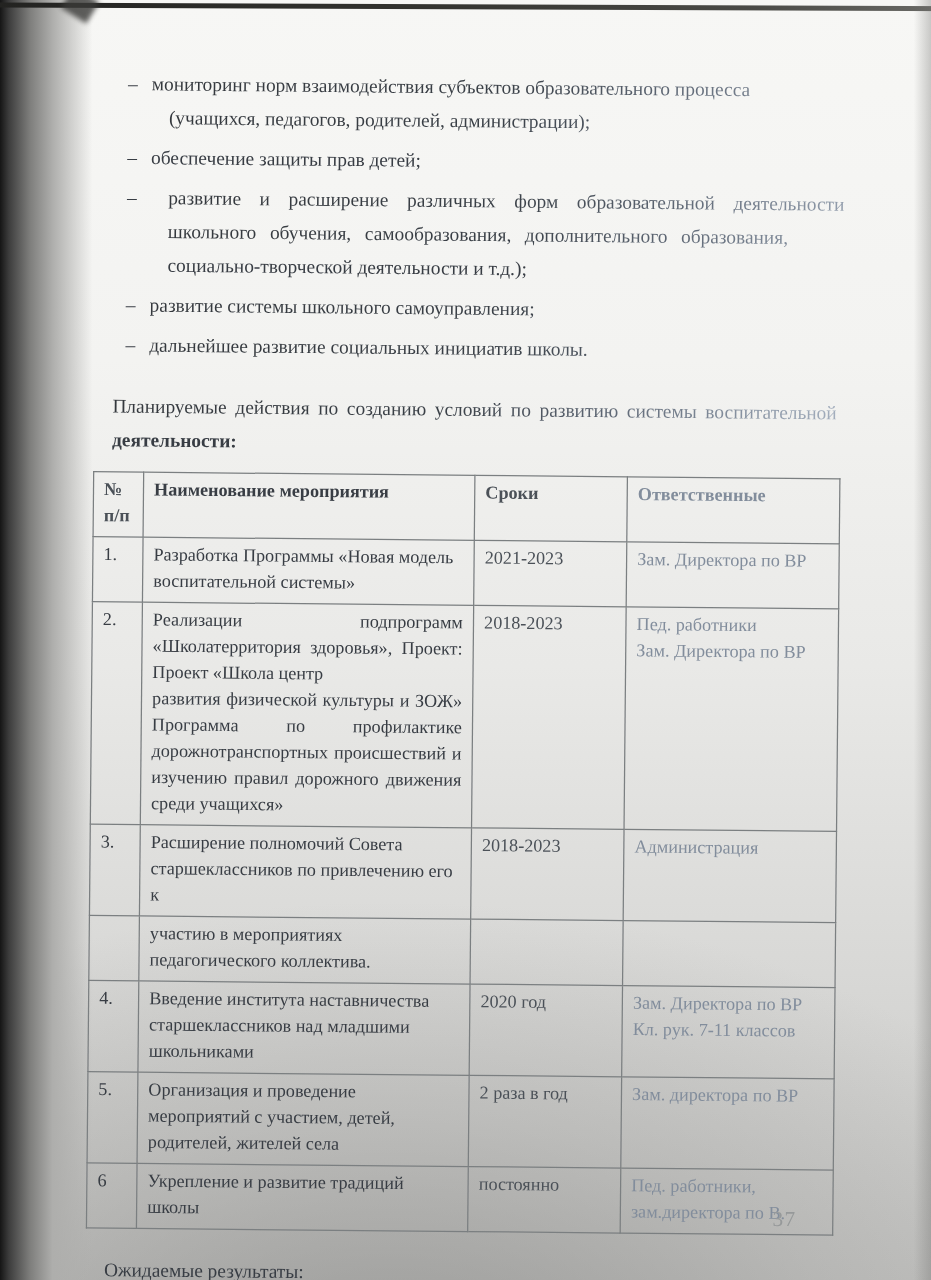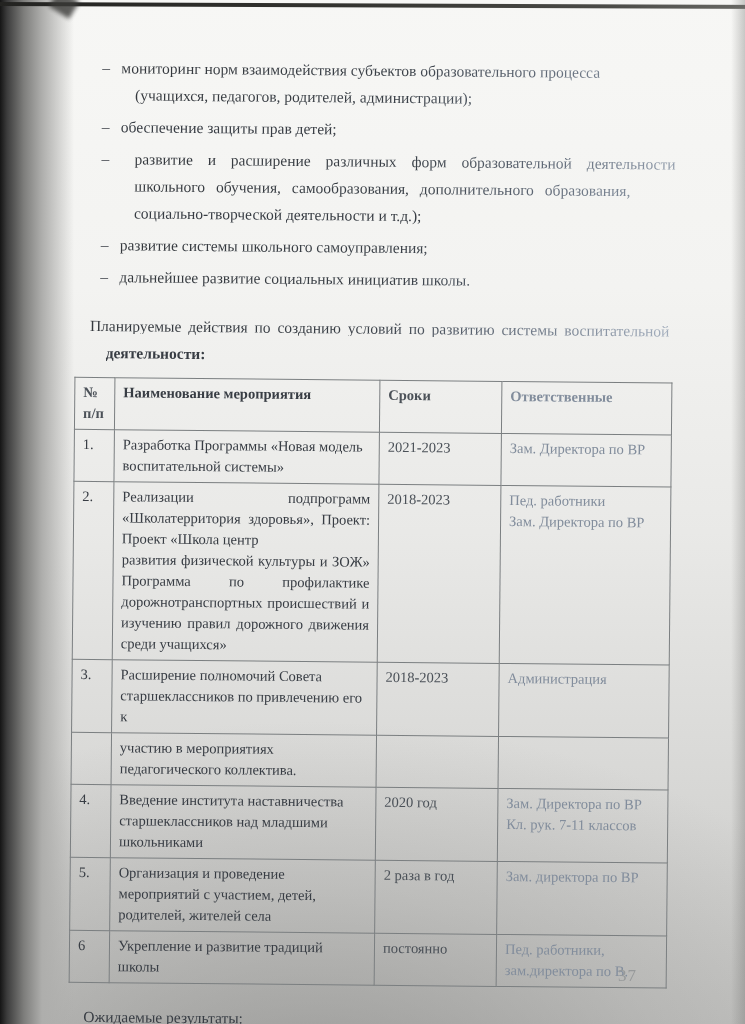--- a/index.html
+++ b/index.html
@@ -36,21 +36,21 @@
   
   .bullets { margin:54px 22px 0 100px; padding:0; list-style:none; font-size:15.5px; line-height:27px; }
   .bullets li { display:flex; margin-bottom:5px; }
   .bullets .marker { flex:0 0 11px; margin-right:8px; }
   .bullets .btext { flex:1; }
   .indent2 { padding-left:14px; }
   .ws1 { word-spacing:11px; }
   .ws2 { word-spacing:7px; }
   
   .plan-heading { margin:22px 20px 0 90px; font-size:15.5px; line-height:27px; word-spacing:3px; }
-  .plan-heading b { font-weight:bold; word-spacing:0;margin-left:16px; }
+  .plan-heading b { font-weight:bold; word-spacing:0; }
   
   table.activities { margin:11px 0 0 75px; width:597px; border-collapse:collapse; table-layout:fixed;
     font-size:14.5px; line-height:21px; }
   table.activities col.c-num { width:40px; }
   table.activities col.c-name { width:265px; }
   table.activities col.c-dates { width:122px; }
   table.activities col.c-resp { width:170px; }
   table.activities th, table.activities td { border:1px solid #7b7f81; padding:4px 8px 5px 8px;
     vertical-align:top; text-align:left; }
   table.activities th { font-weight:bold; height:40px; }

